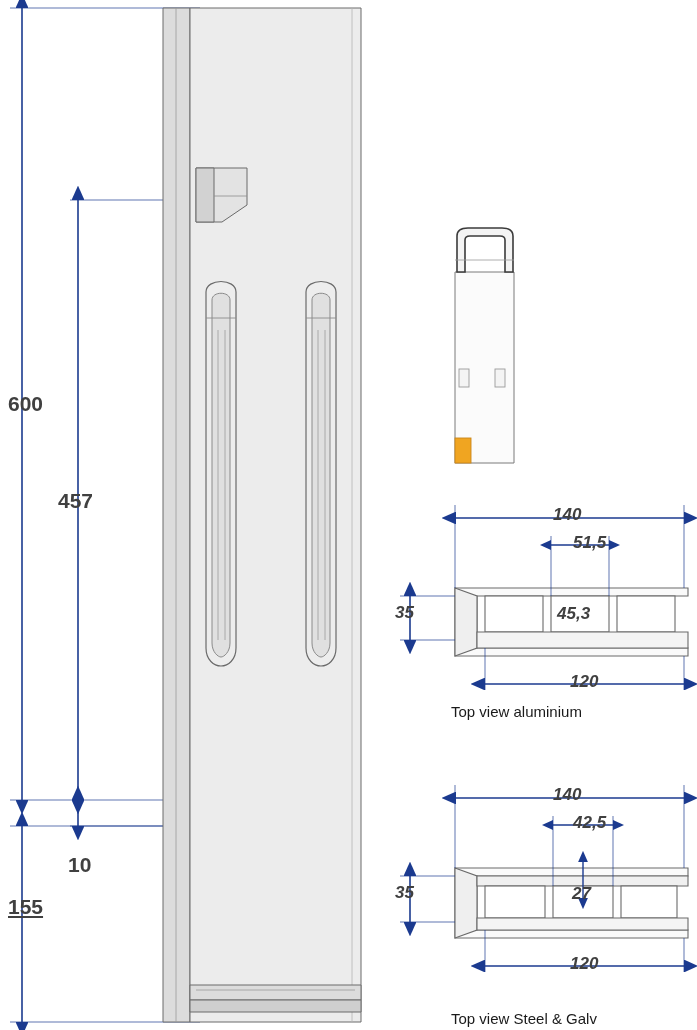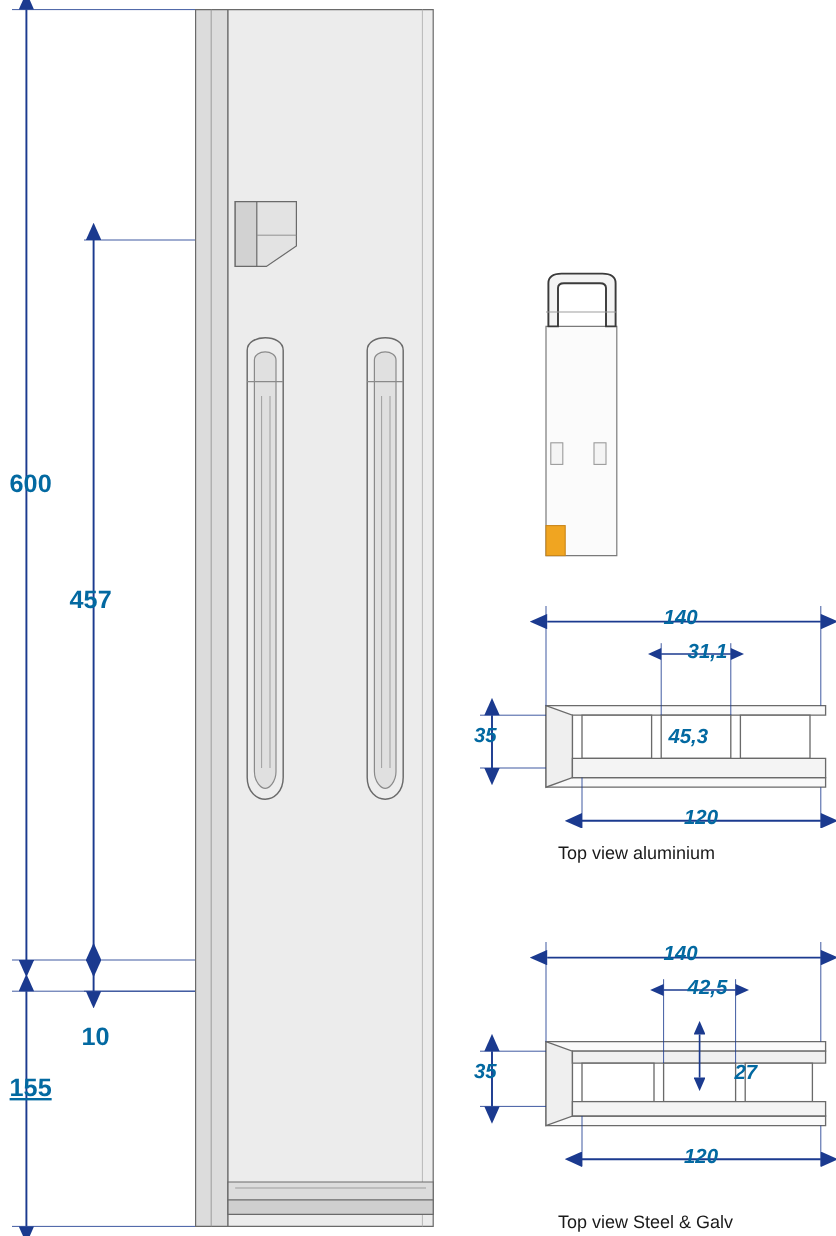--- a/index.html
+++ b/index.html
@@ -13,36 +13,35 @@
   #page {
     position: relative;
     width: 697px;
     height: 1030px;
     overflow: hidden;
     background: #ffffff;
   }
   .dimtext {
     position: absolute;
     font-weight: bold;
-    color: #0369a1;
+    color: #404040;
     white-space: nowrap;
   }
   .dimtext.big {
     font-size: 21px;
   }
   .dimtext.mid {
     font-size: 17px;
     font-style: italic;
   }
   .caption {
     position: absolute;
     font-size: 15px;
     color: #1a1a1a;
     white-space: nowrap;
-    margin-left: 14px;
   }
   svg {
     position: absolute;
     top: 0;
     left: 0;
   }
 </style>
 </head>
 <body>
 
@@ -169,35 +168,35 @@
   <div class="dimtext big" style="left:8px; top:392px;">600</div>
 
   <div class="dimtext big" style="left:58px; top:489px;">457</div>
 
   <div class="dimtext big" style="left:68px; top:853px;">10</div>
 
   <div class="dimtext big" style="left:8px; top:895px;text-decoration:underline;">155</div>
 
   <div class="dimtext mid" style="left:553px; top:505px;">140</div>
 
-  <div class="dimtext mid" style="left:573px; top:533px;">31,1</div>
+  <div class="dimtext mid" style="left:573px; top:533px;">51,5</div>
 
   <div class="dimtext mid" style="left:557px; top:604px;">45,3</div>
 
   <div class="dimtext mid" style="left:395px; top:603px;">35</div>
 
   <div class="dimtext mid" style="left:570px; top:672px;">120</div>
 
   <div class="caption" style="left:451px; top:703px;">Top view aluminium</div>
 
   <div class="dimtext mid" style="left:553px; top:785px;">140</div>
 
   <div class="dimtext mid" style="left:573px; top:813px;">42,5</div>
 
-  <div class="dimtext mid" style="left:572px; top:884px;margin-left:40px;">27</div>
+  <div class="dimtext mid" style="left:572px; top:884px;">27</div>
 
   <div class="dimtext mid" style="left:395px; top:883px;">35</div>
 
   <div class="dimtext mid" style="left:570px; top:954px;">120</div>
 
   <div class="caption" style="left:451px; top:1010px;">Top view Steel &amp; Galv</div>
 
 </div>
 
 </body></html>

